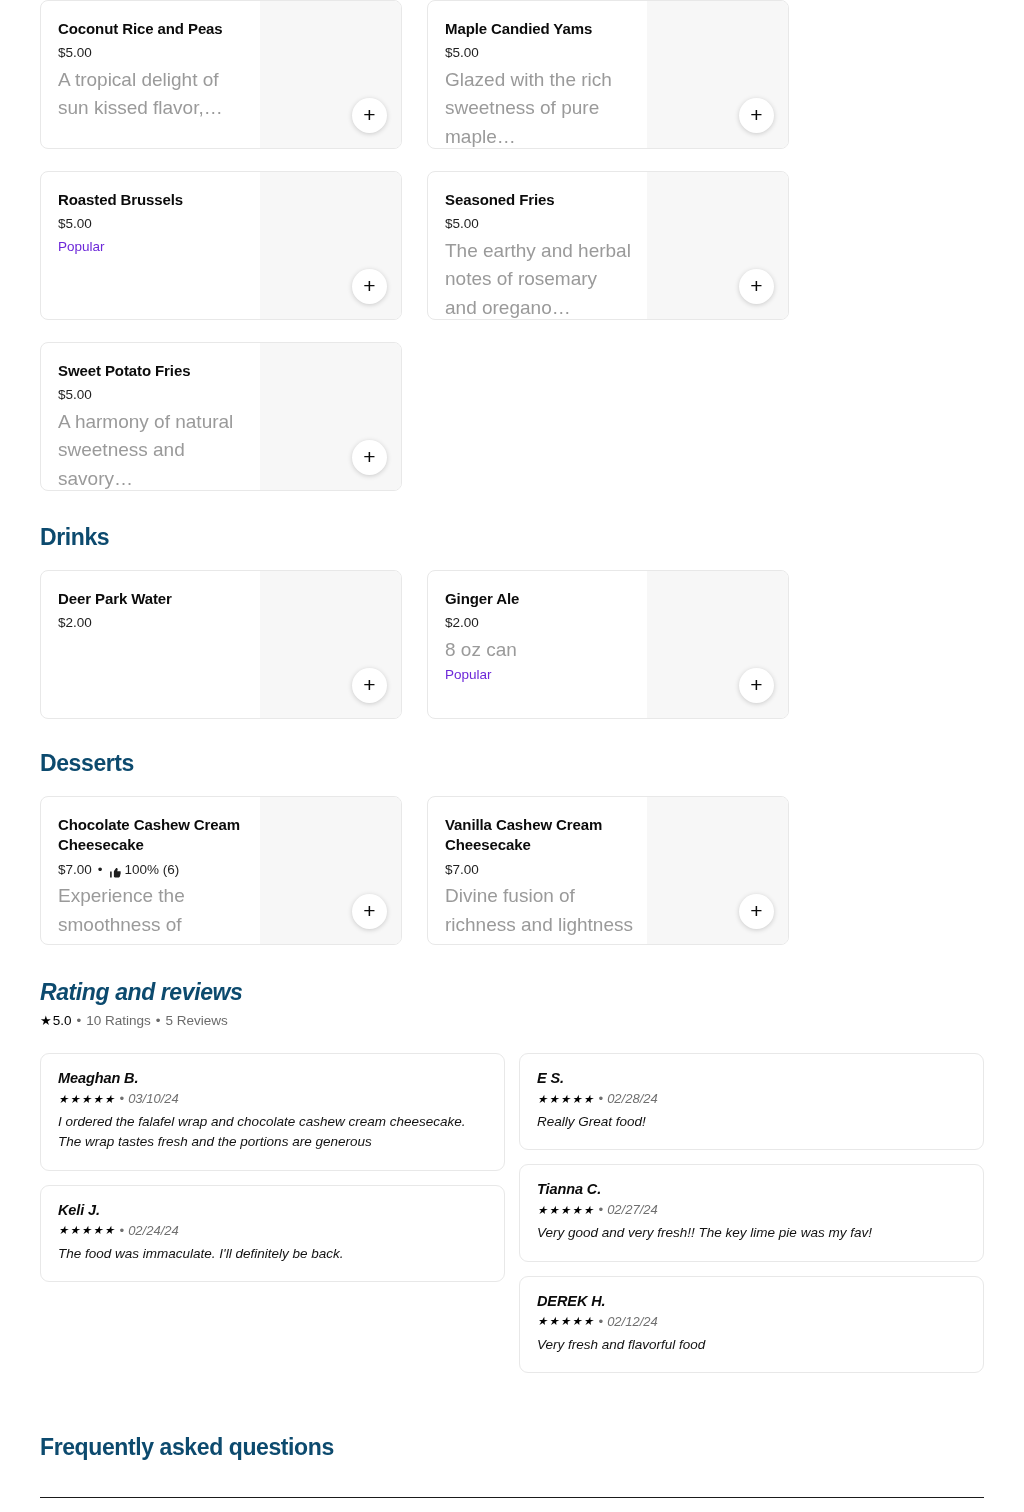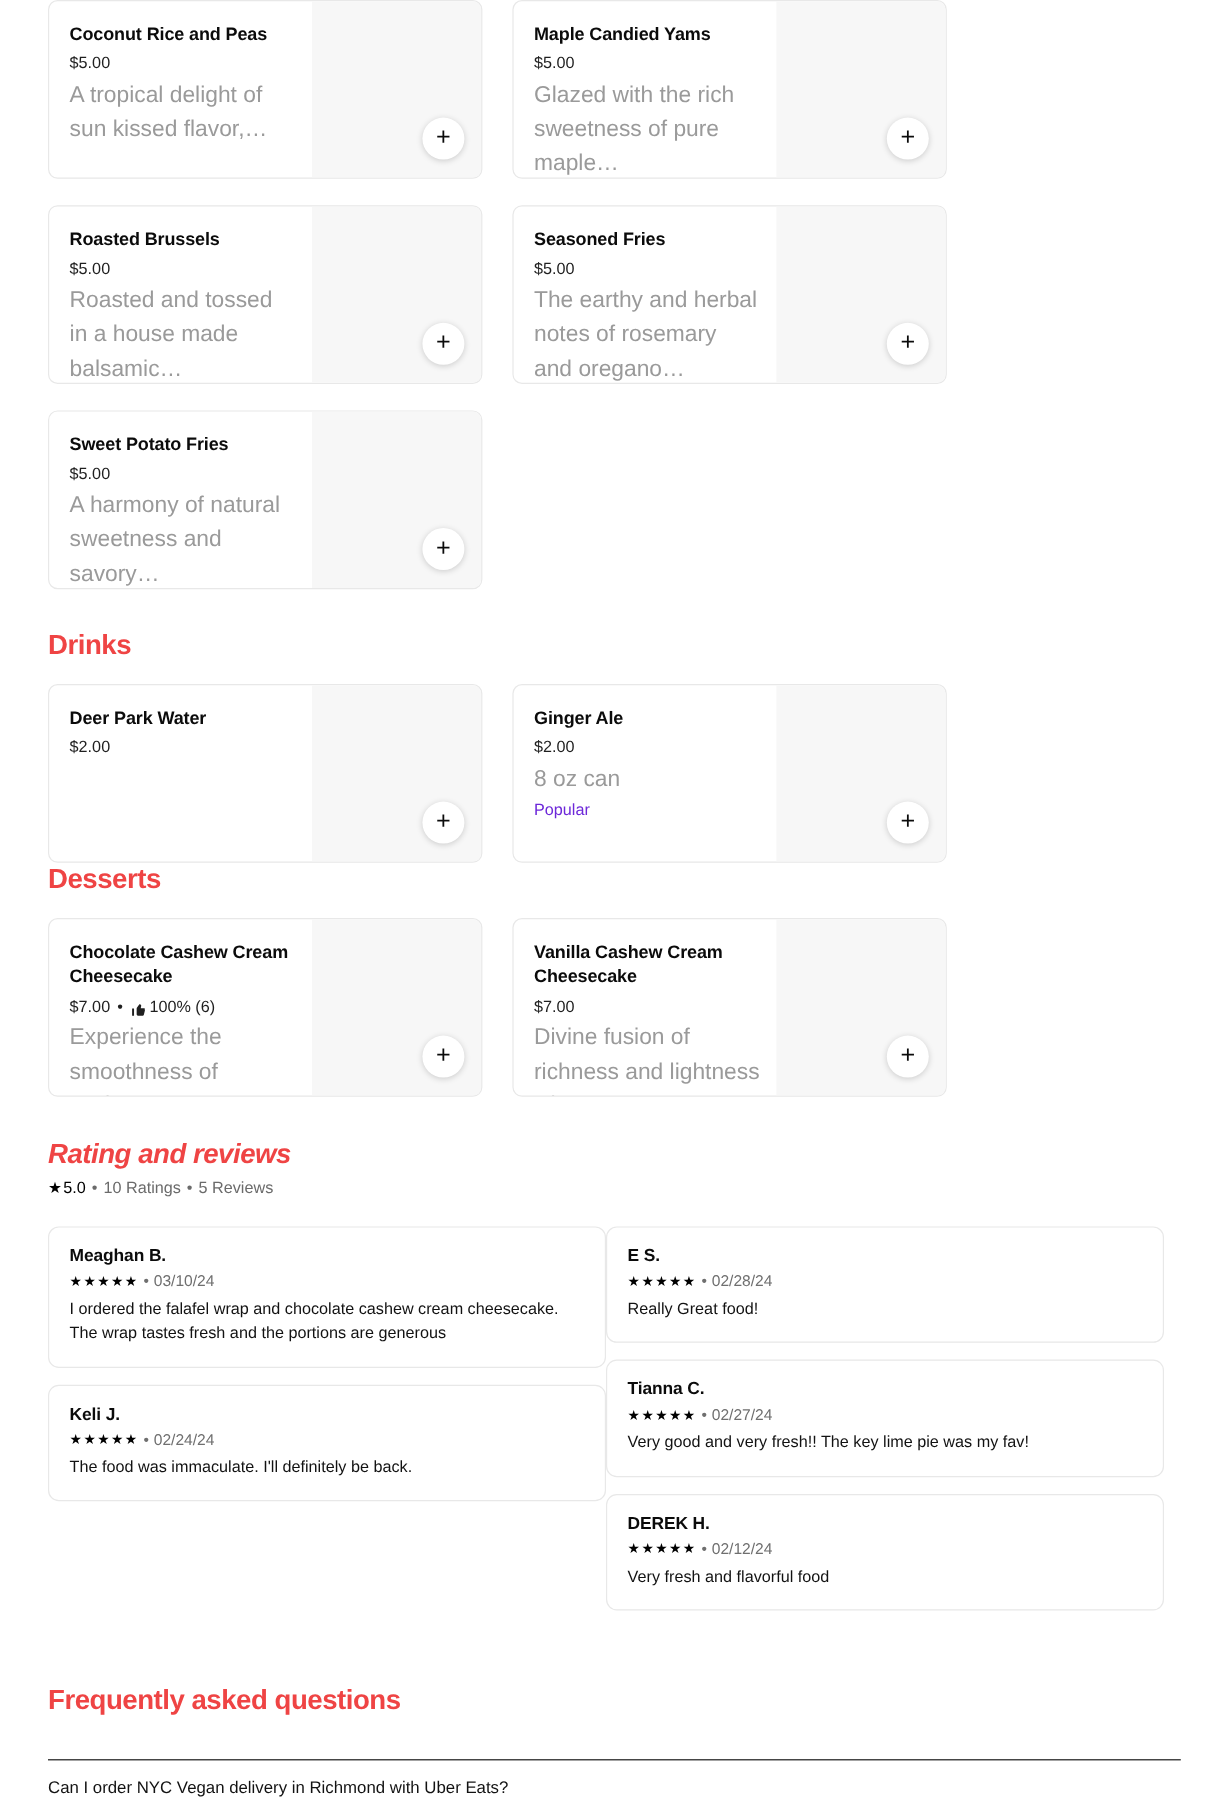--- a/index.html
+++ b/index.html
@@ -105,39 +105,41 @@
     color: #0b0b0b;
     position: relative;
     top: -1px;
   }
 
   
   .section-heading {
     font-size: 23px;
     font-weight: 700;
     letter-spacing: -0.4px;
-    color: #ef4444;
+    color: #0c4a6e;
   }
 
   
   .ratings-sub {
     font-size: 13.5px;
     color: #6b6b6b;
     display: flex;
     align-items: center;
     gap: 0;
     white-space: nowrap;
   }
   .ratings-sub .big-star { color: #000; font-size: 13px; }
   .ratings-sub .val { color: #000; margin-left: 1px; }
 
   .reviews-cols {
     display: grid;
     grid-template-columns: 465px 465px;
+    column-gap: 14px;
     align-items: start;
+    font-style: italic;
   }
   .rev-col { display: flex; flex-direction: column; }
   .review-card {
     border: 1px solid #e8e8e8;
     border-radius: 9px;
     background: #fff;
     padding: 16px 17px 17px 17px;
     margin-bottom: 14px;
   }
   .rev-name {
@@ -166,21 +168,21 @@
   
   .faq-q {
     font-size: 14px;
     color: #121212;
     padding-top: 14px;
     border-top: 1px solid #1a1a1a;
   }
 
   .mt-drinks { margin-top: 33px; }
   .mt-grid { margin-top: 19px; }
-  .mt-desserts { }
+  .mt-desserts { margin-top: 31px; }
   .mt-ratings { margin-top: 34px; font-style: italic; }
   .mt-revcards { margin-top: 25px; }
   .mt-faq { margin-top: 47px; }
   .mt-faqlist { margin-top: 36px; }
 </style>
 </head>
 <body>
 
 <div class="page">
 
@@ -210,21 +212,20 @@
         <button class="add-btn">
           <span>+</span>
         </button>
       </div>
       <div class="item-card">
         <div class="item-body">
           <div class="item-title">Roasted Brussels</div>
           <div class="item-price">
             <span>$5.00</span>
           </div>
-          <div class="item-desc">Roasted and tossed in a house made balsamic…</div>
           <div class="item-tag">Popular</div>
         </div>
         <div class="item-photo"></div>
         <button class="add-btn">
           <span>+</span>
         </button>
       </div>
       <div class="item-card">
         <div class="item-body">
           <div class="item-title">Seasoned Fries</div>

